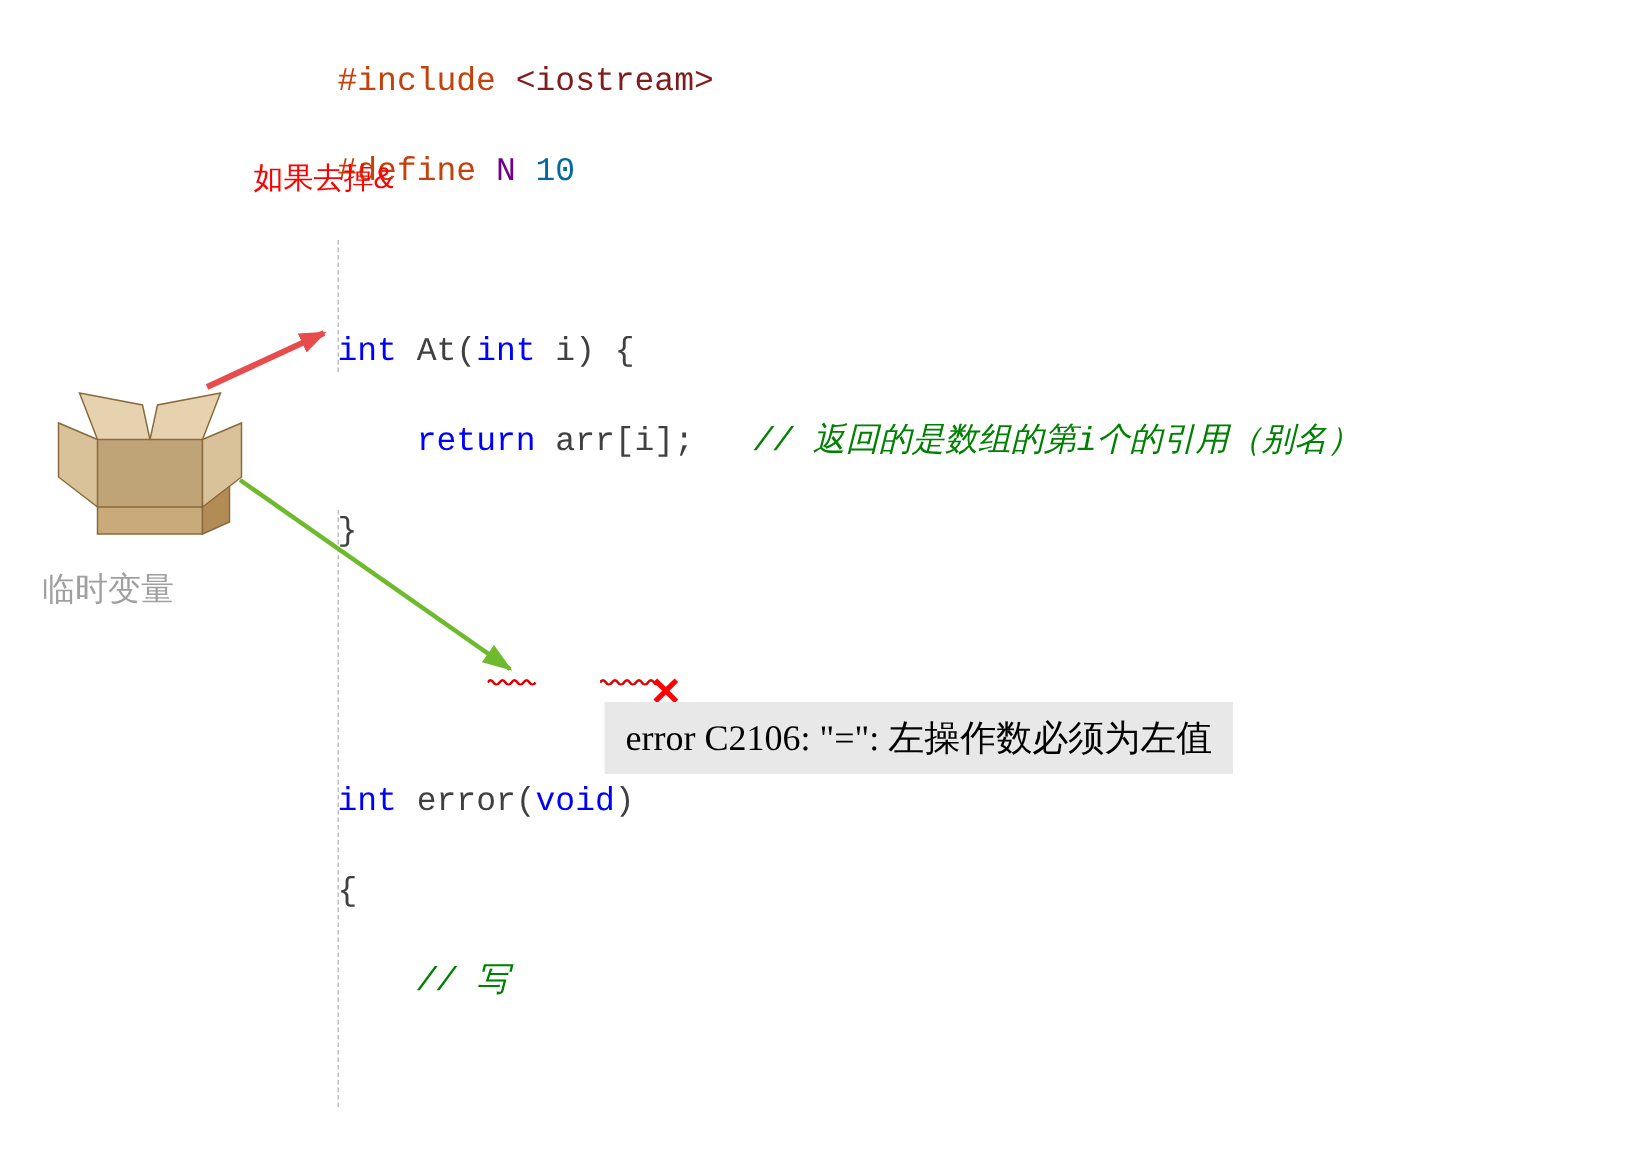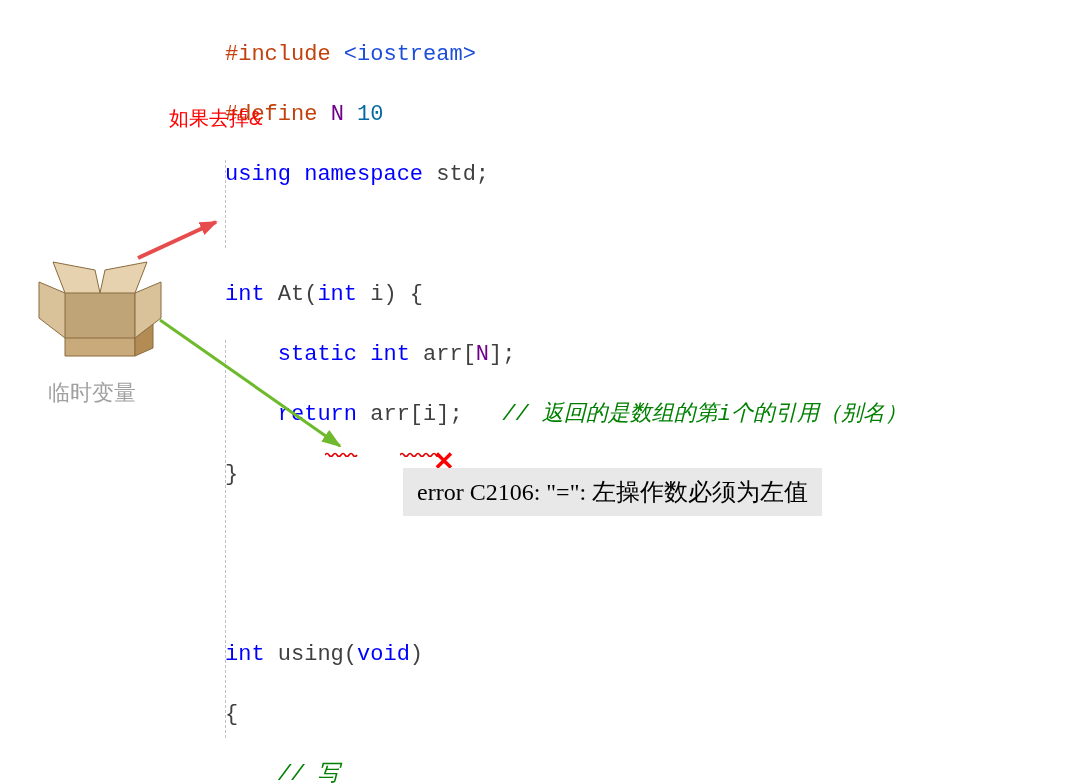--- a/index.html
+++ b/index.html
@@ -20,21 +20,21 @@
     line-height: 30px;
     white-space: pre;
   }
   .guide {
     position: absolute;
     left: 225px;
     border-left: 1px dashed #bfbfbf;
   }
   .kw   { color: #0000ff; }   
   .pp   { color: #c2410c; }   
-  .incq { color: #1d4ed8; }   
+  .incq { color: #7f1d1d; }   
   .mac  { color: #6f008a; }   
   .num2 { color: #0369a1; }   
   .com  { color: #008000; font-style: italic; }   
   .plain{ color: #404040; }   
   .annotation-red {
     position: absolute;
     color: #ff0000;
     font-family: "Microsoft YaHei", "PingFang SC", sans-serif;
     font-size: 20px;
   }
@@ -73,29 +73,27 @@
 </style>
 </head>
 <body>
 
 <div class="guide" style="left:225px; top:160px; height:88px;"></div>
 <div class="guide" style="left:225px; top:340px; height:398px;"></div>
 
 <div class="code-area">
 <div><span class="pp">#include </span><span class="incq">&lt;iostream&gt;</span></div>
 <div><span class="pp">#define </span><span class="mac">N</span><span class="pp"> </span><span class="num2">10</span></div>
-<div><span class="kw">using </span><span class="kw">namespace</span><span class="plain"> std;</span></div>
 <div>&nbsp;</div>
 <div><span class="kw">int</span><span class="plain"> At(</span><span class="kw">int</span><span class="plain"> i) {</span></div>
-<div><span>    </span><span class="kw">static </span><span class="kw">int</span><span class="plain"> arr[</span><span class="mac">N</span><span class="plain">];</span></div>
 <div><span>    </span><span class="kw">return</span><span class="plain"> arr[i];   </span><span class="com">// 返回的是数组的第i个的引用（别名）</span></div>
 <div><span class="plain">}</span></div>
 <div>&nbsp;</div>
 <div>&nbsp;</div>
-<div><span class="kw">int</span><span class="plain"> using(</span><span class="kw">void</span><span class="plain">)</span></div>
+<div><span class="kw">int</span><span class="plain"> error(</span><span class="kw">void</span><span class="plain">)</span></div>
 <div><span class="plain">{</span></div>
 <div><span>    </span><span class="com">// 写</span></div>
 
 
 
 
 
 
 
 
@@ -119,21 +117,21 @@
 
   <polygon points="30,45 4,34 4,70 30,90" fill="#d9c29a" stroke="#8a6b3f" stroke-width="1"></polygon>
 
   <polygon points="100,45 126,34 126,70 100,90" fill="#d9c29a" stroke="#8a6b3f" stroke-width="1"></polygon>
 
   <polygon points="30,45 18,14 60,22 65,45" fill="#e6d2ae" stroke="#8a6b3f" stroke-width="1"></polygon>
 
   <polygon points="100,45 112,14 70,22 65,45" fill="#e6d2ae" stroke="#8a6b3f" stroke-width="1"></polygon>
 </svg>
 
-<div class="box-label" style="left:48px; top:378px;">临时变量</div>
+<div class="box-label" style="left:28px; top:378px;">临时变量</div>
 
 <svg class="arrow" style="left:0; top:0;" width="1090" height="784">
   <defs>
     <marker id="ra" markerWidth="18" markerHeight="14" refX="16" refY="7" orient="auto" markerUnits="userSpaceOnUse">
       <polygon points="0,0 18,7 0,14" fill="#e84b4b"></polygon>
     </marker>
   </defs>
   <line x1="138" y1="258" x2="216" y2="222" stroke="#e84b4b" stroke-width="4" marker-end="url(#ra)"></line>
 </svg>
 

